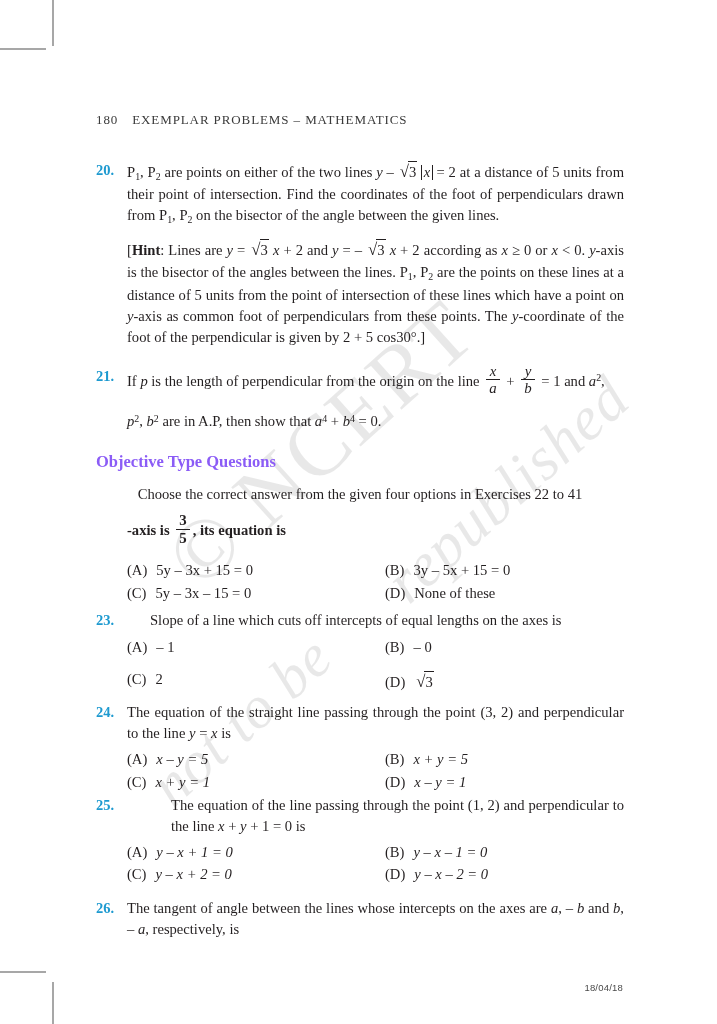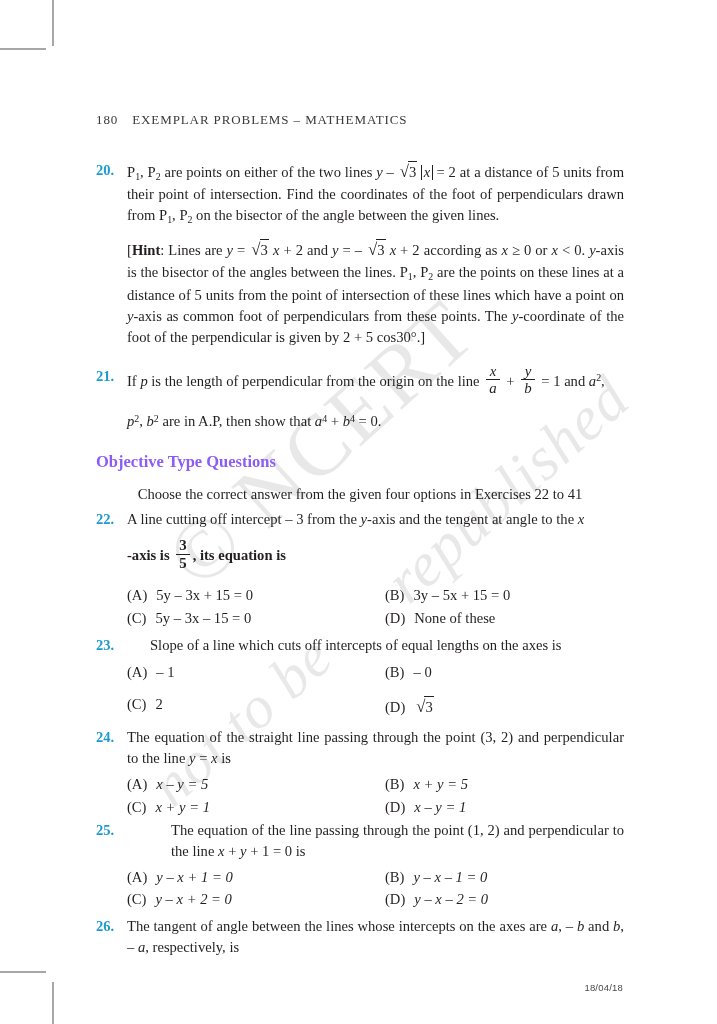--- a/index.html
+++ b/index.html
@@ -233,24 +233,20 @@
 
     <div class="qrow" style="margin-top:18px;">
       <div class="qnum">21.</div>
       <div class="qbody nojust"><span>If </span><i>p</i><span> is the length of perpendicular from the origin on the line </span><span class="frac bigfrac"><span class="num it">x</span><span class="den it">a</span></span><span> + </span><span class="frac bigfrac"><span class="num it">y</span><span class="den it">b</span></span><span> = 1 and </span><i>a</i><span class="sup">2</span><span>, </span></div>
     </div>
     <div class="indent-block nojust" style="text-align:left;margin-top:12px;"><i>p</i><span class="sup">2</span><span>, </span><i>b</i><span class="sup">2</span><span> are in A.P, then show that </span><i>a</i><span class="sup">4</span><span> + </span><i>b</i><span class="sup">4</span><span> = 0.</span></div>
 
     <div class="section-head">Objective Type Questions</div>
     <div class="lead-line">Choose the correct answer from the given four options in Exercises 22 to 41</div>
 
-    <div class="qrow">
-      <div class="qnum">22.</div>
-      <div class="qbody nojust"><span>A line cutting off intercept – 3 from the </span><i>y</i><span>-axis and the tengent at angle to the </span><i>x</i></div>
-    </div>
     <div class="indent-block nojust" style="text-align:left;margin-top:10px;font-weight:bold;"><span>-axis is </span><span class="frac bigfrac"><span class="num">3</span><span class="den">5</span></span><span>, its equation is</span></div>
     <div class="opts" style="margin-top:12px;">
       <div class="optline">
         <div class="opt opt-a">
             <span class="opt-tag">(A)</span>
             <span>5y – 3x + 15 = 0</span>
           </div>
         <div class="opt opt-b">
             <span class="opt-tag">(B)</span>
             <span>3y – 5x + 15 = 0</span>
@@ -342,21 +338,21 @@
             <span class="opt-tag">(C)</span>
             <i>y – x + 2  = 0</i>
           </div>
         <div class="opt opt-d">
             <span class="opt-tag">(D)</span>
             <i>y – x – 2  = 0</i>
           </div>
       </div>
     </div>
 
-    <div class="qrow" style="margin-top:5px;">
+    <div class="qrow" style="margin-top:12px;">
       <div class="qnum">26.</div>
       <div class="qbody"><span>The tangent of angle between the lines whose intercepts on the axes are </span><i>a</i><span>, – </span><i>b</i><span> and </span><i>b</i><span>, – </span><i>a</i><span>, respectively, is</span></div>
     </div>
 
   </div>
 
   <div class="footer-date">18/04/18</div>
 </div>
 
 </body></html>

